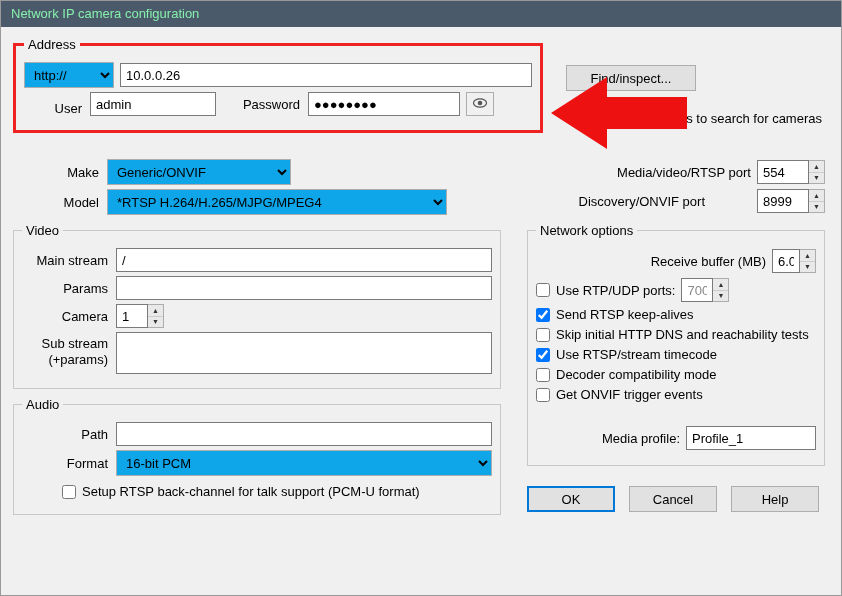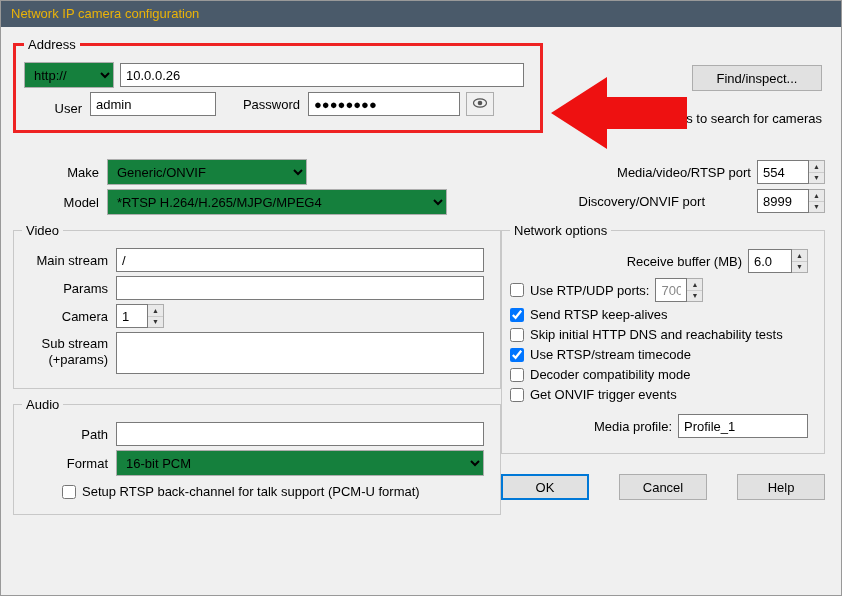--- a/index.html
+++ b/index.html
@@ -16,36 +16,36 @@
   .window {
     width: 842px;
     height: 596px;
     display: flex;
     flex-direction: column;
     border: 1px solid #999;
     background: #f0f0f0;
   }
   .titlebar {
     background: #4a5a6a;
-    color: #eab308;
+    color: #86efac;
     height: 26px;
     line-height: 26px;
     padding: 0 10px;
     font-size: 13px;
   }
   .content {
     padding: 10px 16px 8px 12px;
     position: relative;
     flex: 1;
   }
 
   fieldset {
     border: 1px solid #c8c8c8;
     margin: 0 0 8px 0;
-    padding: 6px 16px 10px 8px;
+    padding: 6px 8px 10px 8px;
     position: relative;
   }
   fieldset legend {
     padding: 0 4px;
     font-size: 13px;
     color: #000;
   }
 
   
   .address-fieldset {
@@ -73,21 +73,21 @@
     border: 1px solid #7a7a7a;
     background: #fff;
     padding: 0 5px;
   }
   select {
     height: 26px;
     background: #e9e9e9;
     border: 1px solid #adadad;
   }
   .combo {
-    background: #15803d;
+    background: #0ea5e9;
     border: 1px solid #adadad;
   }
 
   .btn {
     height: 26px;
     background: #e1e1e1;
     border: 1px solid #adadad;
     font-family: inherit;
     font-size: 13px;
     padding: 0 12px;
@@ -110,69 +110,70 @@
     display:flex; flex-direction:column; width:16px;
     border:1px solid #adadad; border-left:none; background:#e9e9e9;
   }
   .spinner-btns div {
     flex:1; display:flex; align-items:center; justify-content:center; font-size:7px; color:#333; line-height:1;
   }
   .spinner-btns div:first-child { border-bottom:1px solid #ccc;}
 
   .two-col {
     display:flex;
+    gap: 26px;
     align-items: flex-start;
   }
   .col { flex:1; }
   .col-right { flex:1; }
 
   .video-fs .label-right { width:88px; }
   .param-row input { flex:1; }
 
   .checkbox-row {
     display:flex; align-items:center; gap:6px; margin:5px 0;
   }
   input[type="checkbox"] {
     width:14px; height:14px; margin:0;
   }
 
   .net-row {
     display:flex; align-items:center; justify-content:flex-end; gap:6px; margin:5px 0;
   }
   .net-row .net-label { text-align:right; flex:1;}
-  .net-row .spinner-wrap input { width:44px; }
+  .net-row .spinner-wrap input { width:28px; }
 
   textarea {
     font-family: inherit; font-size:13px; resize:none;
     border:1px solid #7a7a7a; background:#fff; padding:3px 5px;
   }
 
   
   .arrow {
     position:absolute;
     left: 550px;
     top: 46px;
     width: 140px;
     height: 80px;
     pointer-events: none;
   }
 
   .footer-btns {
-    display:flex; justify-content:space-between; gap:14px; padding-top:12px;
+    display:flex; justify-content:flex-start; gap:14px; padding-top:12px;
   }
   .footer-btns .btn { width:88px; }
 
   .right-side-top {
     position: absolute;
     left: 565px;
     top: 38px;
     width: 256px;
   }
   .right-side-top .row2 {
-    display:flex; justify-content:flex-end; margin-bottom:20px;
+    display:flex; justify-content:flex-start; margin-bottom:20px;
   }
   .right-side-top .blank-note {
     text-align:right; color:#000; font-size:13px;
   }
 
   .disabled-input { color:#888; background:#fff;}
 </style>
 </head>
 <body>
 
@@ -219,21 +220,21 @@
         <polygon points="0,40 56,4 56,24 136,24 136,56 56,56 56,76" fill="#e11"></polygon>
       </svg>
     </div>
 
     <div style="height:14px;"></div>
 
     <div class="two-col">
       <div class="col" style="flex:0 0 488px;">
         <div class="row">
           <span class="label-right">Make</span>
-          <select class="combo" style="width:200px;">
+          <select class="combo" style="width:184px;">
             <option>Generic/ONVIF</option>
           </select>
         </div>
         <div class="row">
           <span class="label-right">Model</span>
           <select class="combo" style="width:340px;">
             <option>*RTSP H.264/H.265/MJPG/MPEG4</option>
           </select>
         </div>
       </div>
@@ -357,21 +358,21 @@
           </div>
           <div class="checkbox-row">
             <input type="checkbox" style="">
             <span>Decoder compatibility mode</span>
           </div>
           <div class="checkbox-row">
             <input type="checkbox" style="">
             <span>Get ONVIF trigger events</span>
           </div>
 
-          <div class="net-row" style="margin-top:12px;">
+          <div class="net-row" style="margin-top:24px;">
             <span class="net-label" style="text-align:right;">Media profile:</span>
             <input type="text" style="width: 130px;" value="Profile_1">
           </div>
         </fieldset>
 
         <div class="footer-btns">
           <button class="btn primary">OK</button>
           <button class="btn">Cancel</button>
           <button class="btn">Help</button>
         </div>

